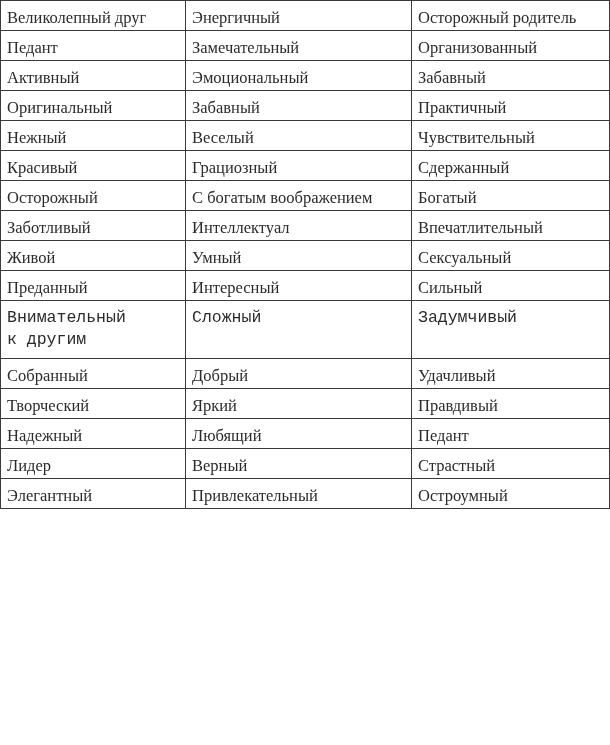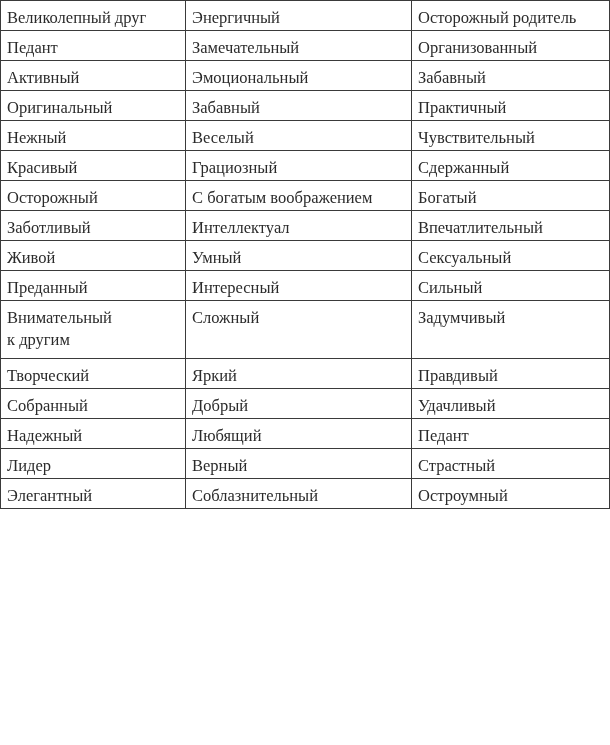--- a/index.html
+++ b/index.html
@@ -26,20 +26,21 @@
       padding: 6px 6px 0 6px;
       vertical-align: top;
       height: 30px;
       line-height: 22px;
       box-sizing: border-box;
       white-space: nowrap;
     }
     .traits-table tr.tall td {
       height: 58px;
       white-space: normal;
+      font-family: Liberation Mono, monospace;
     }
     .col-1 { width: 185px; }
     .col-2 { width: 226px; }
     .col-3 { width: 198px; }
     .cell-text {
       display: block;
     }
   </style>
 </head>
 <body>
@@ -168,42 +169,42 @@
       </td>
       <td>
           <span class="cell-text">Сложный</span>
         </td>
       <td>
           <span class="cell-text">Задумчивый</span>
         </td>
     </tr>
     <tr>
       <td>
+          <span class="cell-text">Собранный</span>
+        </td>
+      <td>
+          <span class="cell-text">Добрый</span>
+        </td>
+      <td>
+          <span class="cell-text">Удачливый</span>
+        </td>
+    </tr>
+    <tr>
+      <td>
           <span class="cell-text">Творческий</span>
         </td>
       <td>
           <span class="cell-text">Яркий</span>
         </td>
       <td>
           <span class="cell-text">Правдивый</span>
         </td>
     </tr>
     <tr>
       <td>
-          <span class="cell-text">Собранный</span>
-        </td>
-      <td>
-          <span class="cell-text">Добрый</span>
-        </td>
-      <td>
-          <span class="cell-text">Удачливый</span>
-        </td>
-    </tr>
-    <tr>
-      <td>
           <span class="cell-text">Надежный</span>
         </td>
       <td>
           <span class="cell-text">Любящий</span>
         </td>
       <td>
           <span class="cell-text">Педант</span>
         </td>
     </tr>
     <tr>
@@ -215,20 +216,20 @@
         </td>
       <td>
           <span class="cell-text">Страстный</span>
         </td>
     </tr>
     <tr>
       <td>
           <span class="cell-text">Элегантный</span>
         </td>
       <td>
-          <span class="cell-text">Соблазнительный</span>
+          <span class="cell-text">Привлекательный</span>
         </td>
       <td>
           <span class="cell-text">Остроумный</span>
         </td>
     </tr>
   </tbody>
 </table>
 
 </body></html>

